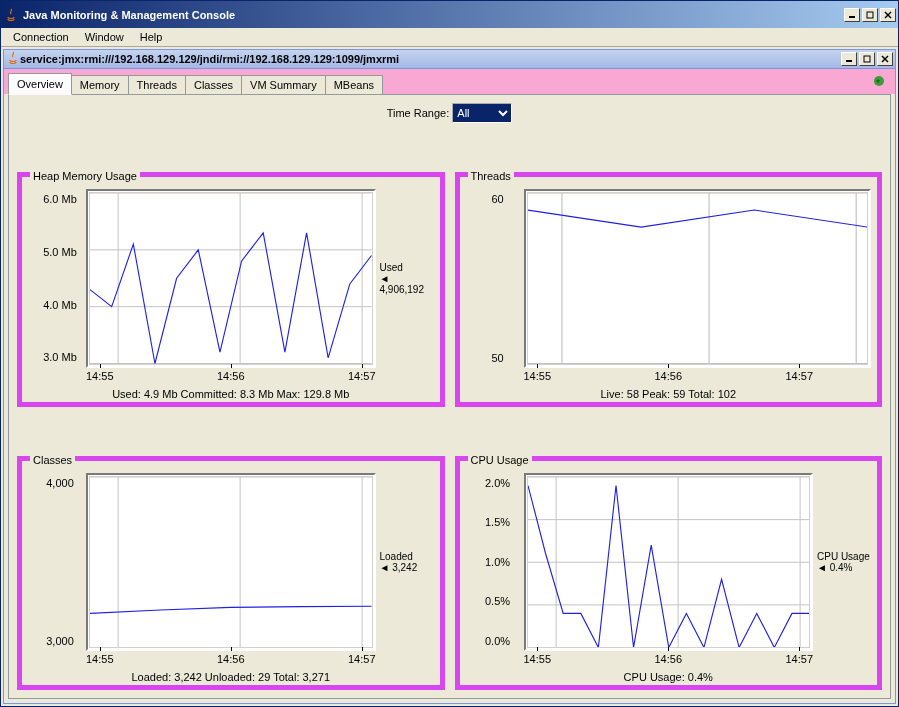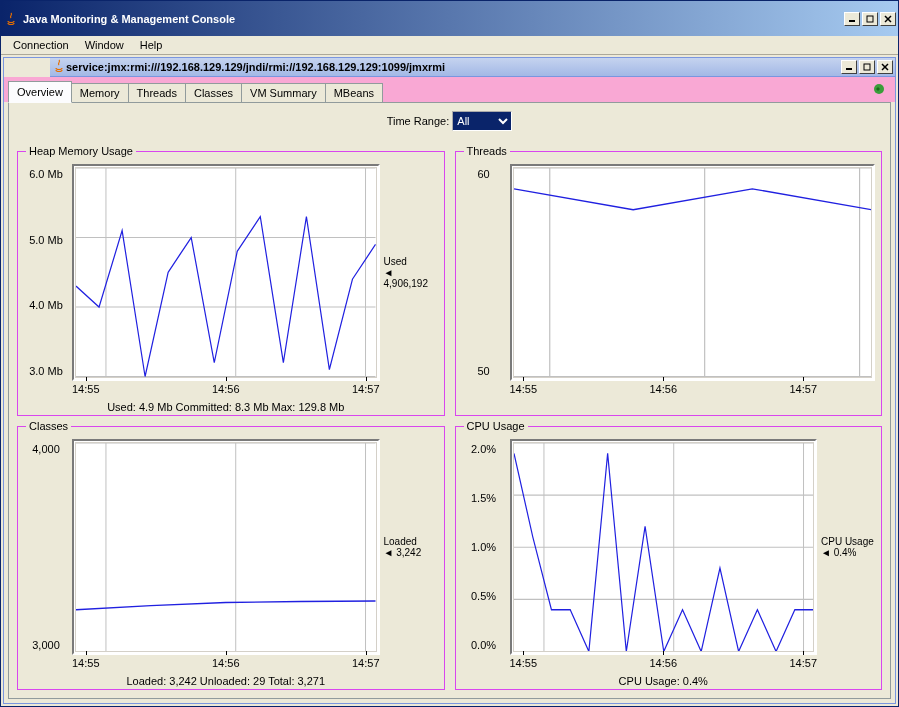--- a/index.html
+++ b/index.html
@@ -1,52 +1,52 @@
 <!DOCTYPE html>
 <html><head>
 <meta charset="utf-8">
 <style>
 * { box-sizing: border-box; margin: 0; padding: 0; }
 body { font-family: "Tahoma", sans-serif; font-size: 11px; background: #ece9d8; width: 899px; height: 707px; overflow: hidden; }
 
 
 .outer-window { border: 1px solid #0a246a; width: 899px; height: 707px; display: flex; flex-direction: column; }
-.titlebar { background: linear-gradient(to right, #0a246a, #a6caf0); color: #fff; height: 35px; display: flex; align-items: center; padding: 0 2px; }
+.titlebar { background: linear-gradient(to right, #0a246a, #a6caf0); color: #fff; height: 27px; display: flex; align-items: center; padding: 0 2px; }
 .titlebar .java-icon { width: 16px; height: 16px; margin-right: 4px; display:flex; align-items:center; justify-content:center; }
 .titlebar .title { flex: 1; font-weight: bold; font-size: 11px; }
 .win-controls { display: flex; gap: 2px; }
 .win-btn { width: 16px; height: 14px; background: #ece9d8; border: 1px solid #fff; border-right-color:#404040; border-bottom-color:#404040; display:flex; align-items:center; justify-content:center; font-size:9px; font-family: "Marlett", sans-serif; cursor:pointer; }
 
 
 .menubar { background: #ece9d8; height: 19px; display: flex; align-items: center; padding: 0 4px; border-bottom: 1px solid #aca899; text-align: center; }
 .menubar .menu-item { padding: 2px 8px; cursor: pointer; }
 
 
 .mdi { flex: 1; background: #ece9d8; padding: 2px; position: relative; }
 
 
 .inner-window { border: 1px solid #7a96df; background:#ece9d8; height: 100%; display:flex; flex-direction:column; }
-.inner-titlebar { background: linear-gradient(to bottom, #c5d3ef, #a3b8e6); height: 19px; display:flex; align-items:center; padding:0 2px; border-bottom:1px solid #7a96df;margin-left:46px; }
+.inner-titlebar { background: linear-gradient(to bottom, #c5d3ef, #a3b8e6); height: 19px; display:flex; align-items:center; padding:0 2px; border-bottom:1px solid #7a96df; }
 .inner-titlebar .title { flex:1; font-weight:bold; color:#000; font-size:11px; }
 
 
 .tabstrip { display:flex; align-items:flex-end; padding: 4px 4px 0 4px; background:#f9a8d4; position:relative; }
 .tab { padding: 3px 8px; border:1px solid #919b9c; border-bottom:none; background:#ece9d8; margin-right:-1px; cursor:pointer; font-size:11px; position:relative; }
 .tab.active { background:#fcfcfe; border-bottom:1px solid #fcfcfe; z-index:2; margin-bottom:-1px; padding-top:4px; padding-bottom:4px;}
 .refresh-icon { position:absolute; right:8px; top:4px; width:16px; height:16px; }
 
 .tab-content { flex:1; border:1px solid #919b9c; background:#ece9d8; margin:0 4px 4px 4px; padding:8px; display:flex; flex-direction:column; }
 
 
-.time-row { text-align:center; margin-bottom:20px; }
+.time-row { text-align:center; margin-bottom:10px; }
 .time-row select { background:#0a246a; color:#fff; border:1px inset #fff; font-size:11px; height:20px; width:60px; }
 
 
 .charts { flex:1; display:grid; grid-template-columns:1fr 1fr; grid-template-rows:1fr 1fr; gap:10px; }
-.chart-group { border:1px solid #d946ef; border-radius:0; position:relative; padding:12px 6px 6px 6px; background:#ece9d8; }
+.chart-group { border:5px solid #d946ef; border-radius:0; position:relative; padding:12px 6px 6px 16px; background:#ece9d8;margin-top:39px; }
 .chart-group .legend { position:absolute; top:-7px; left:8px; background:#ece9d8; padding:0 3px; font-size:11px; }
 .chart-area { display:flex; height: calc(100% - 28px); }
 .yaxis { width:48px; display:flex; flex-direction:column; justify-content:space-between; text-align:right; padding:4px 4px 4px 0; font-size:11px;align-items:center; }
 .plot-box { flex:1; border:2px solid #7a7a7a; border-right-color:#fff; border-bottom-color:#fff; background:#fff; position:relative; }
 .plot-inner { position:absolute; inset:1px; border:1px solid #d4d0c8; background:#fff;}
 .right-label { width:58px; font-size:10px; padding-left:4px; display:flex; flex-direction:column; justify-content:center; }
 .right-label .arrow { font-size:10px; }
 .xaxis { display:flex; margin-left:48px; margin-right:58px; justify-content:space-between; padding:2px 0 0 0; font-size:11px; }
 .xaxis span { position:relative; }
 .xaxis span::before { content:""; position:absolute; top:-6px; left:50%; width:1px; height:4px; background:#000; }
@@ -199,20 +199,21 @@
                       <path class="dataline" d="M0.0 18.0 L100.0 36.0 L200.0 18.0 L300.0 36.0 "></path>
                     </svg>
                   </div>
                 </div>
             </div>
             <div class="xaxis">
               <span>14:55</span>
               <span>14:56</span>
               <span>14:57</span>
             </div>
+            <div class="stats">Live: 58    Peak: 59    Total: 102</div>
           </div>
 
           <div class="chart-group">
             <span class="legend">Classes</span>
             <div class="chart-area">
               <div class="yaxis">
                 <span>4,000</span>
                 <span>3,000</span>
               </div>
               <div class="plot-box">

